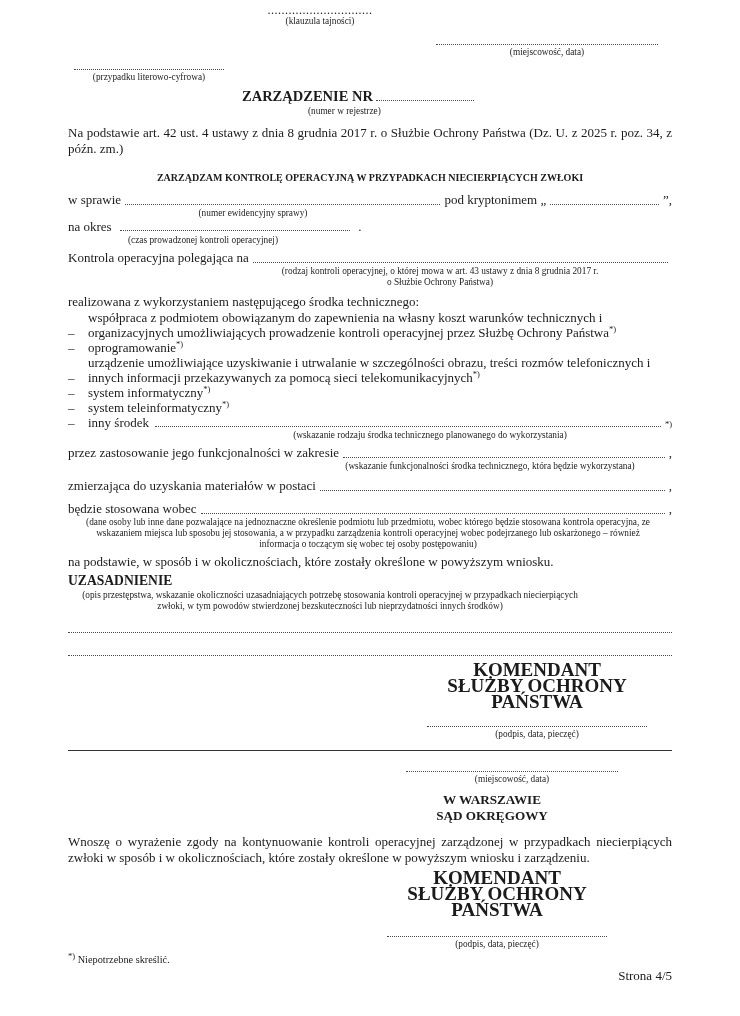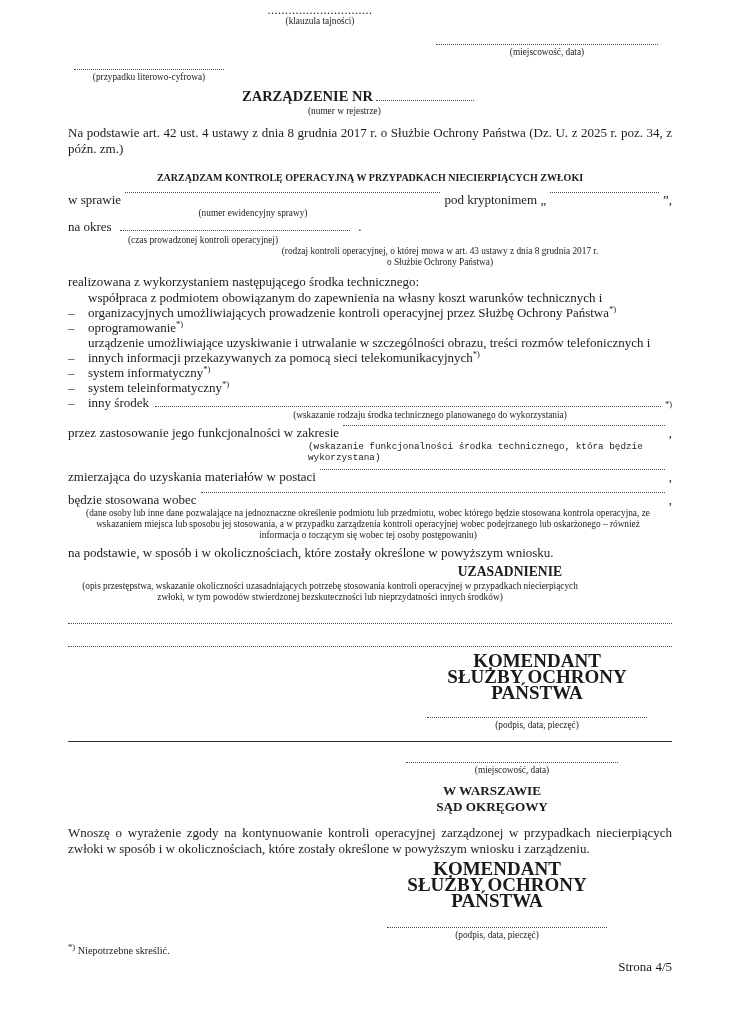--- a/index.html
+++ b/index.html
@@ -8,21 +8,21 @@
     padding:4px 68px 6px 68px; background:#fff; overflow:hidden;
     font-family:"Liberation Serif","DejaVu Serif",serif;
     font-size:13px; line-height:16px; color:#1b1b1b;
   }
   .b { font-weight:bold; }
   .j { text-align:justify; }
   .par { margin:0; }
   .cap { font-size:9.3px; line-height:11px; color:#222; }
   
   .lead { border-bottom:1.4px dotted #4a4a4a; }
-  .fl { display:flex; align-items:flex-start; }
+  .fl { display:flex; align-items:flex-end; }
   .fl .lead { flex:1; margin:0 4px 3px 4px; }
   .fl .g29 { flex-grow:2.9; }
   .fl .g10 { flex-grow:1; }
   .lead-fixed { display:inline-block; height:0.75em; border-bottom:1.4px dotted #4a4a4a; }
   .lead-blank { height:10px; border-bottom:1.4px dotted #4a4a4a; margin-bottom:2px; }
   .dotline { height:12px; border-bottom:1.4px dotted #4a4a4a; }
   .sup { font-size:8.5px; vertical-align:super; line-height:0; }
   
   .kl-block { width:160px; margin-left:172px; text-align:center; }
   .kl-dots { font-size:12px; line-height:12px; letter-spacing:0.5px; white-space:nowrap; }
@@ -43,24 +43,24 @@
   .kontrola-cap { margin-left:140px; text-align:center; }
   .m-real { margin-top:6px; }
   .list { margin-top:0; }
   .li { display:flex; align-items:flex-end; line-height:15px; }
   .dash { width:20px; flex:none; }
   .li-t { flex:1; }
   .li .lead { flex:1; margin:0 4px 3px 6px; }
   .li .t6 { flex:none; }
   .cap-inny { margin-left:120px; text-align:center; }
   .m4 { margin-top:4px; }
-  .cap-funk { margin-left:240px; text-align:left;font-family:Liberation Mono, monospace; }
+  .cap-funk { margin-left:240px; text-align:center; }
   .cap-mat { margin-left:160px; text-align:center; }
   .cap-wobec { text-align:center; padding:0 14px 0 10px; }
-  .uzas-h { font-weight:bold; text-align:right; font-size:13.6px; padding-right:110px; margin-top:2px; line-height:17px; }
+  .uzas-h { font-weight:bold; text-align:left; font-size:13.6px; padding-right:110px; margin-top:2px; line-height:17px; }
   .uzas-cap { text-align:center; padding-right:80px; margin-top:1px; }
   .dl1 { margin-top:8px; }
   .dl2 { margin-top:10px; }
   .sign-block { width:270px; margin:6px 0 0 auto; text-align:center; }
   .sign-block .s-line { font-weight:bold; font-size:19px; line-height:16px; }
   .sign-block .lead-blank { width:220px; margin:6px auto 2px auto; }
   .rule { border:none; border-top:1.5px solid #333; margin:10px 0 0 0; }
   .court-block { width:270px; margin:10px 25px 0 auto; text-align:center; }
   .court-block .lead-blank { width:212px; margin:0 auto 2px auto; }
   .court-names { margin-top:7px; margin-right:40px; }
@@ -111,20 +111,24 @@
   </div>
   <div class="cap cap-sprawa">(numer ewidencyjny sprawy)</div>
 
   <div>
     <span>na okres</span>
     <span class="lead-fixed w230" style="margin:0 5px;"></span>
     <span>.</span>
   </div>
   <div class="cap ml60">(czas prowadzonej kontroli operacyjnej)</div>
 
+  <div class="fl" style="margin-top:4px;">
+    <span>Kontrola operacyjna polegająca na</span>
+    <span class="lead"></span>
+  </div>
   <div class="cap kontrola-cap">(rodzaj kontroli operacyjnej, o której mowa w art. 43 ustawy z dnia 8 grudnia 2017 r.</div>
   <div class="cap kontrola-cap">o Służbie Ochrony Państwa)</div>
 
   <div class="m-real">realizowana z wykorzystaniem następującego środka technicznego:</div>
   <div class="list">
     <div class="li">
       <span class="dash">–</span>
       <span class="li-t"><span>współpraca z podmiotem obowiązanym do zapewnienia na własny koszt warunków technicznych i organizacyjnych umożliwiających prowadzenie kontroli operacyjnej przez Służbę Ochrony Państwa</span><sup class="sup">*)</sup></span>
     </div>
     <div class="li">

